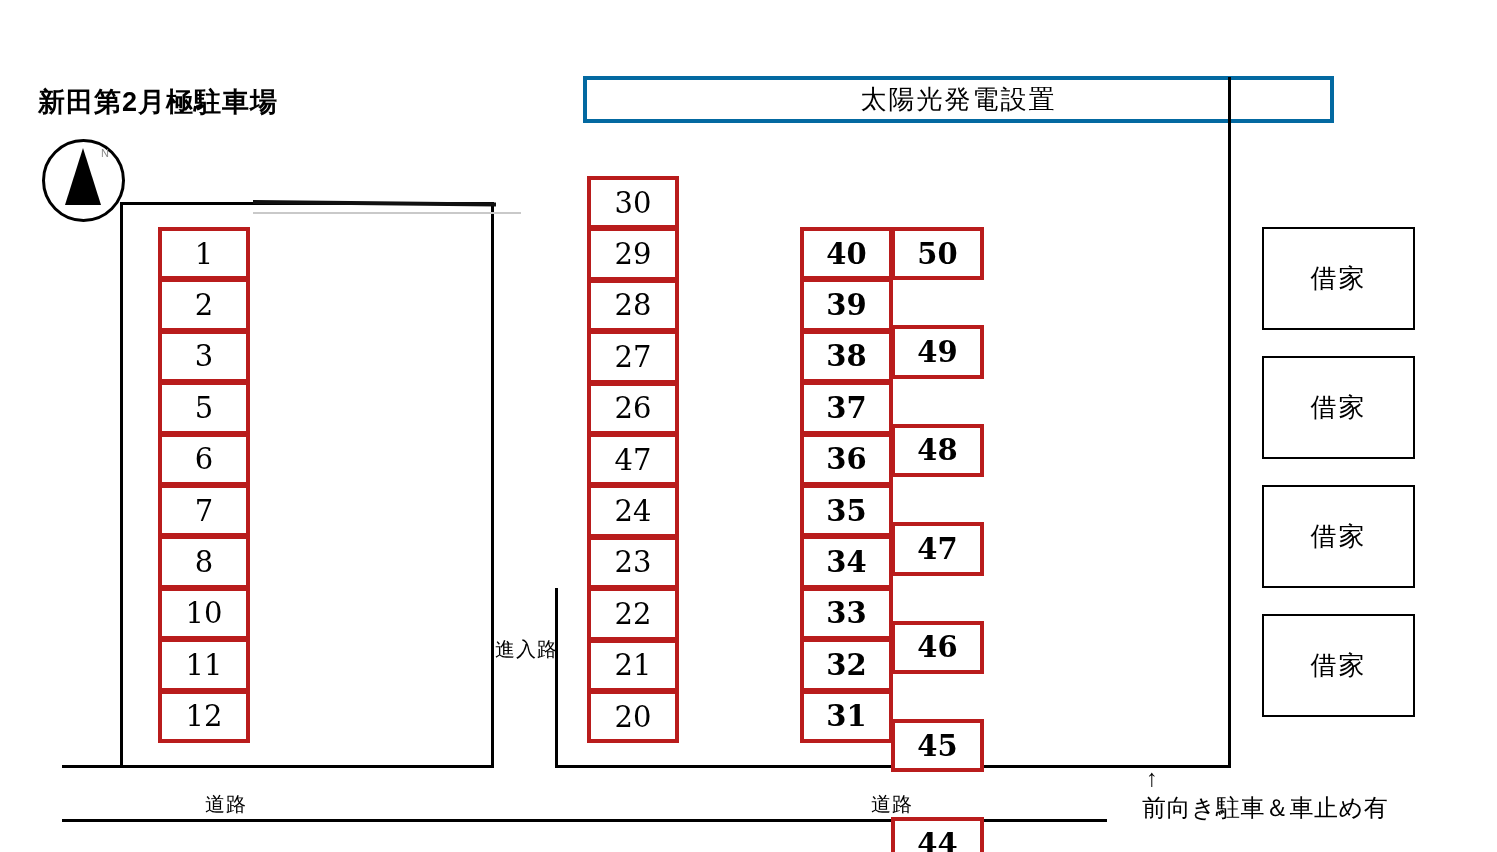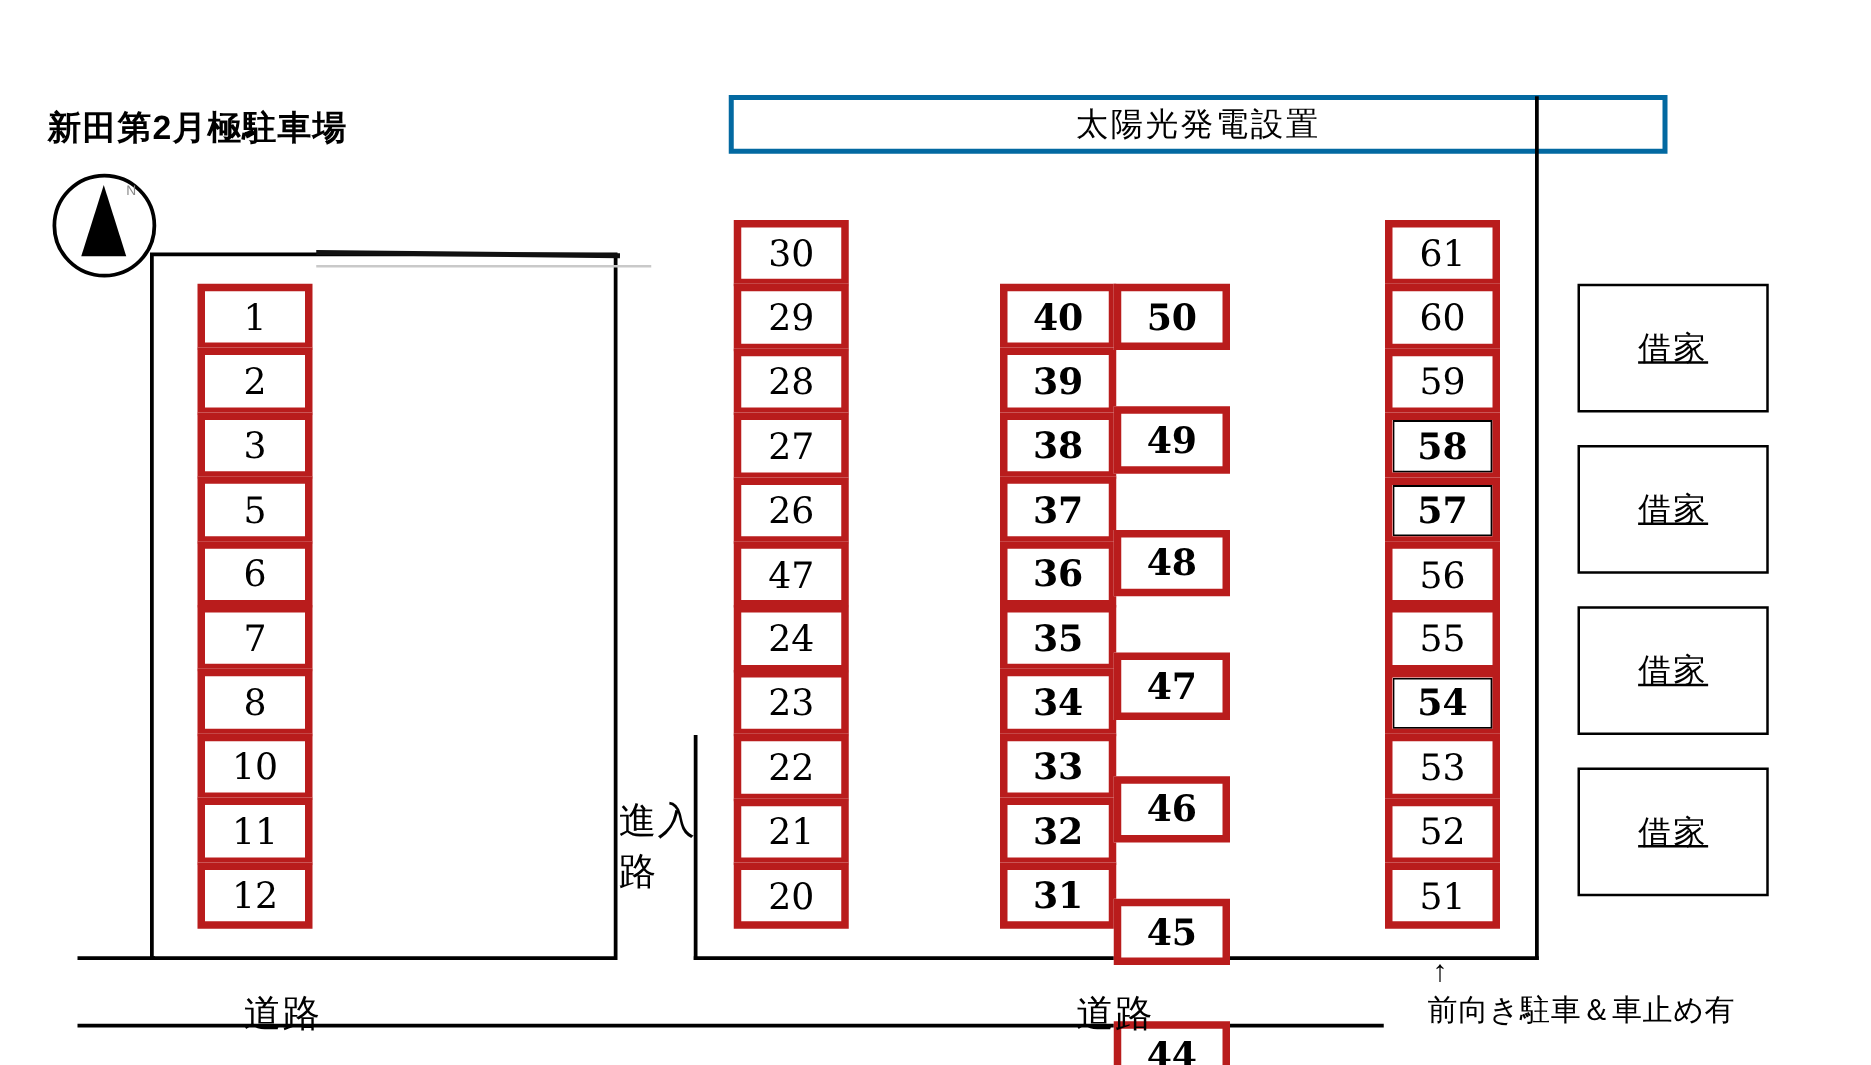--- a/index.html
+++ b/index.html
@@ -37,44 +37,44 @@
   #entry-line          { left:555px; top:588px; width:3px;  height:180px; }
   #bottom-center-line  { left:555px; top:765px; width:676px; height:3px; }
   #right-boundary-line { left:1228px; top:77px; width:3px; height:691px; }
   #bottom-left-ext     { left:62px;  top:765px; width:62px; height:3px; }
   #road-bottom-line    { left:62px;  top:819px; width:1045px; height:3px; }
 
   
   .pcol { position:absolute; display:flex; flex-direction:column; }
   .cell {
     box-sizing:border-box; width:92px; height:53.4px; margin-top:-2px;
-    border:6px solid #b91c1c; background:#fff;
+    border:4px solid #b91c1c; background:#fff;
     display:flex; align-items:center; justify-content:center;
     font-family:"DejaVu Serif","Liberation Serif",serif; font-size:29px;
   }
   .cell:first-child { margin-top:0; }
   .cell.bold { font-weight:bold; box-shadow:inset 0 0 0 1.5px #000; }
   #col-a { left:158px;  top:227px; }
   #col-b { left:373px;  top:227px; }
   #col-c { left:587px;  top:176px; }
   #col-d { left:800px;  top:227px; }
   #col-e { left:891px;  top:227px;gap:47px; }
   #col-f { left:1108px; top:176px; }
   #col-d .cell, #col-e .cell { width:93px;font-weight:bold; }
 
   
-  #houses { left:1262px; top:227px; width:153px; display:flex; flex-direction:column;text-decoration:underline; }
+  #houses { left:1262px; top:227px; width:153px; display:flex; flex-direction:column; }
   .house {
     box-sizing:border-box; width:153px; height:103px; margin-bottom:26px;
     border:2px solid #000; display:flex; align-items:center; justify-content:center;
     font-size:26px; letter-spacing:2px; background:#fff;
   }
 
   
-  .jp-label { font-size:30px; letter-spacing:1px; }
+  .jp-label { font-size:20px; letter-spacing:1px; }
   #entry-road-label { left:495px; top:636px; width:82px; }
   #road-label-left   { left:186px; top:791px; width:80px; text-align:center; }
   #road-label-center { left:852px; top:791px; width:80px; text-align:center; }
   #arrow-up   { left:1146px; top:764px; font-size:24px; }
   #front-note { left:1142px; top:792px; font-size:24px; letter-spacing:0.5px; }
 </style>
 </head>
 <body>
 
 <div id="canvas">
@@ -139,33 +139,20 @@
       <div class="cell">49</div>
       <div class="cell">48</div>
       <div class="cell">47</div>
       <div class="cell">46</div>
       <div class="cell">45</div>
       <div class="cell">44</div>
       <div class="cell">43</div>
       <div class="cell">42</div>
       <div class="cell">61</div>
     </div>
-  <div class="pcol" id="col-f">
-      <div class="cell">61</div>
-      <div class="cell">60</div>
-      <div class="cell">59</div>
-      <div class="cell bold">58</div>
-      <div class="cell bold">57</div>
-      <div class="cell">56</div>
-      <div class="cell">55</div>
-      <div class="cell bold">54</div>
-      <div class="cell">53</div>
-      <div class="cell">52</div>
-      <div class="cell">51</div>
-    </div>
 
   <div class="abs" id="houses">
       <div class="house">借家</div>
       <div class="house">借家</div>
       <div class="house">借家</div>
       <div class="house">借家</div>
     </div>
 
   <div class="abs jp-label" id="entry-road-label">進入路</div>
   <div class="abs jp-label" id="road-label-left">道路</div>

